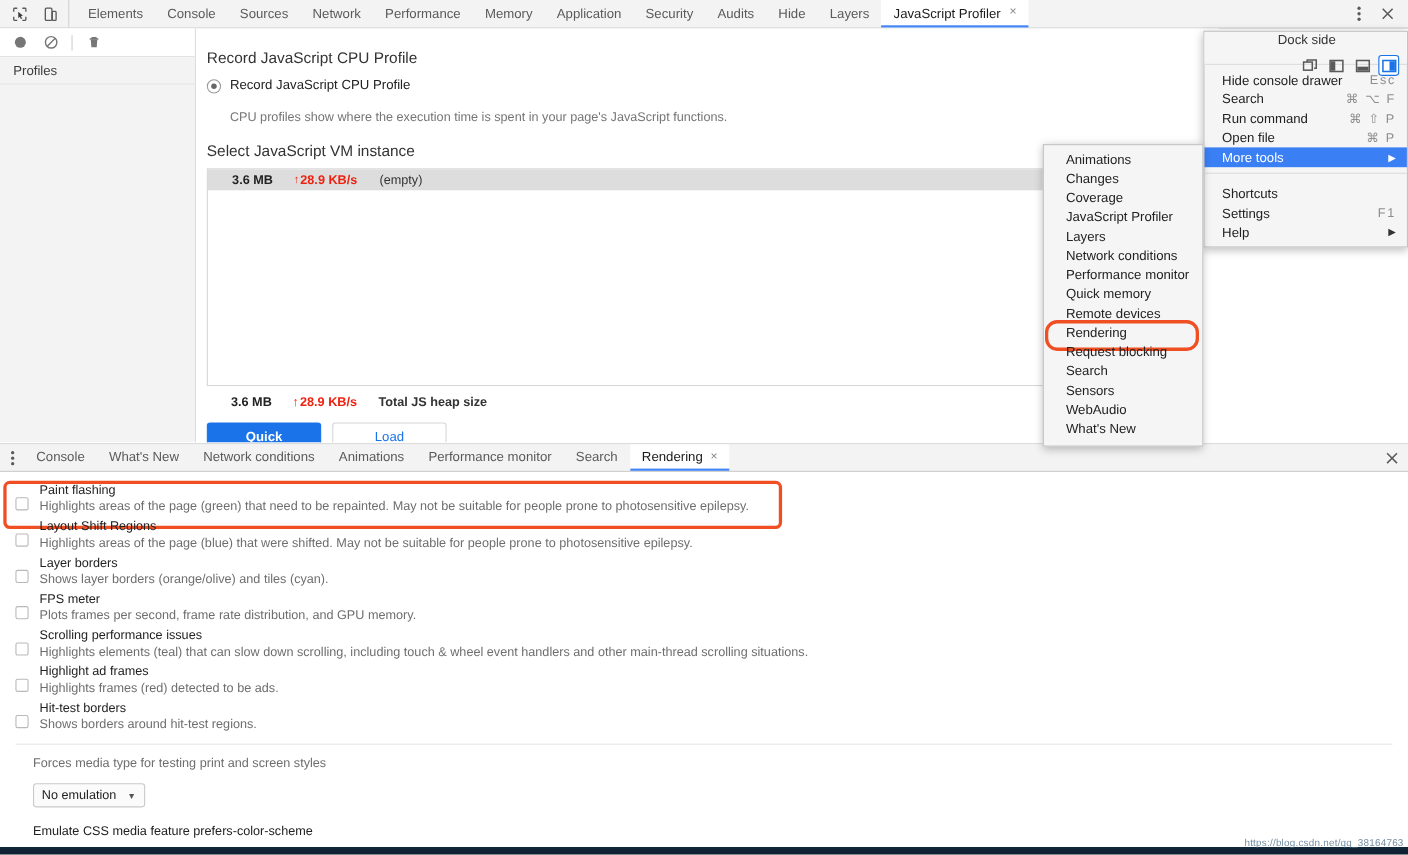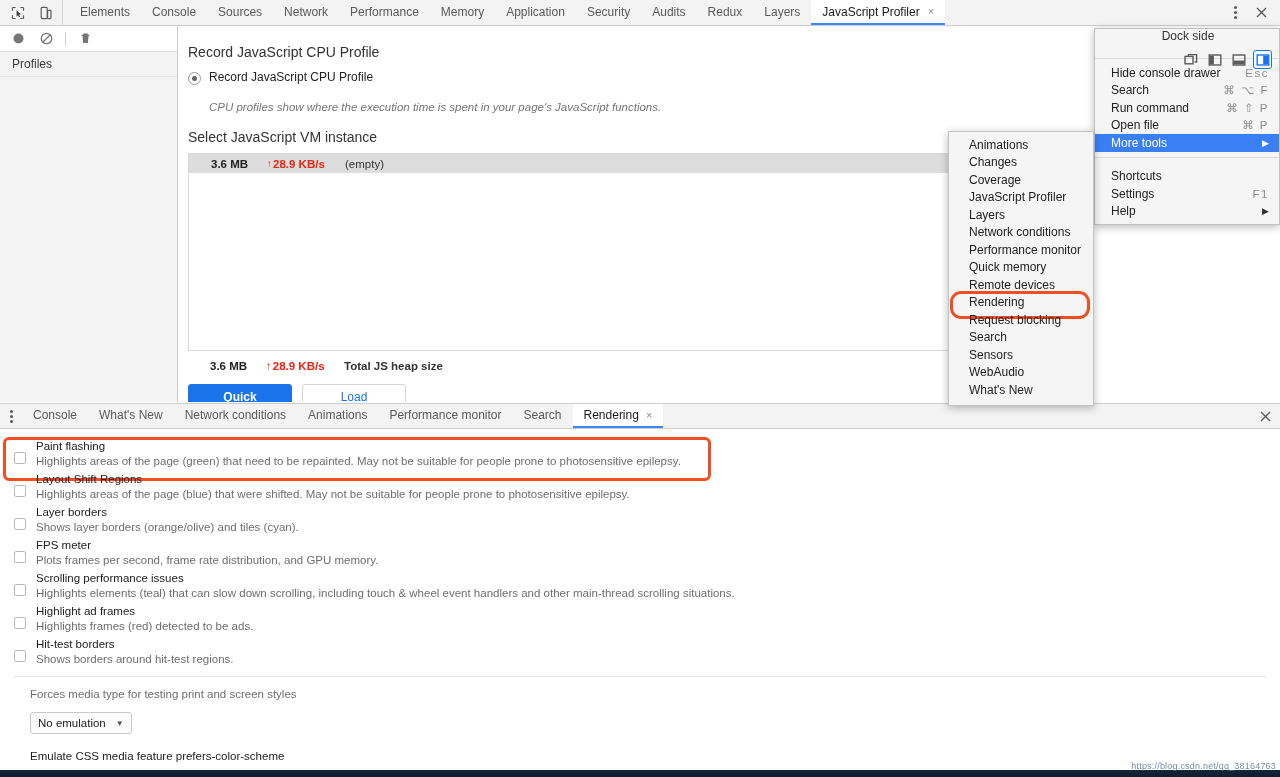--- a/index.html
+++ b/index.html
@@ -143,21 +143,20 @@
   }
   .radio.checked::after {
     content: ""; position: absolute;
     left: 3px; top: 3px; width: 5px; height: 5px;
     border-radius: 50%; background: #666;
   }
   .radio-label { font-size: 12px; color: #222; }
   .radio-desc {
     font-size: 11.5px; color: #757575;
     margin: 16px 0 0 21px;
-    font-style: italic;
   }
   .p-subtitle {
     font-size: 14px; color: #333;
     margin: 16px 0 8px 0; font-weight: 400;
   }
   .vmlist {
     border: 1px solid #d8d8d8;
     height: 198px;
     background: #fff;
   }
@@ -429,21 +428,21 @@
       <div class="tab">
           <span>Application</span>
         </div>
       <div class="tab">
           <span>Security</span>
         </div>
       <div class="tab">
           <span>Audits</span>
         </div>
       <div class="tab">
-          <span>Redux</span>
+          <span>Hide</span>
         </div>
       <div class="tab">
           <span>Layers</span>
         </div>
       <div class="tab active">
         <span>JavaScript Profiler</span>
         <span class="tab-close">×</span>
       </div>
     </div>
     <div class="tabbar-right">

